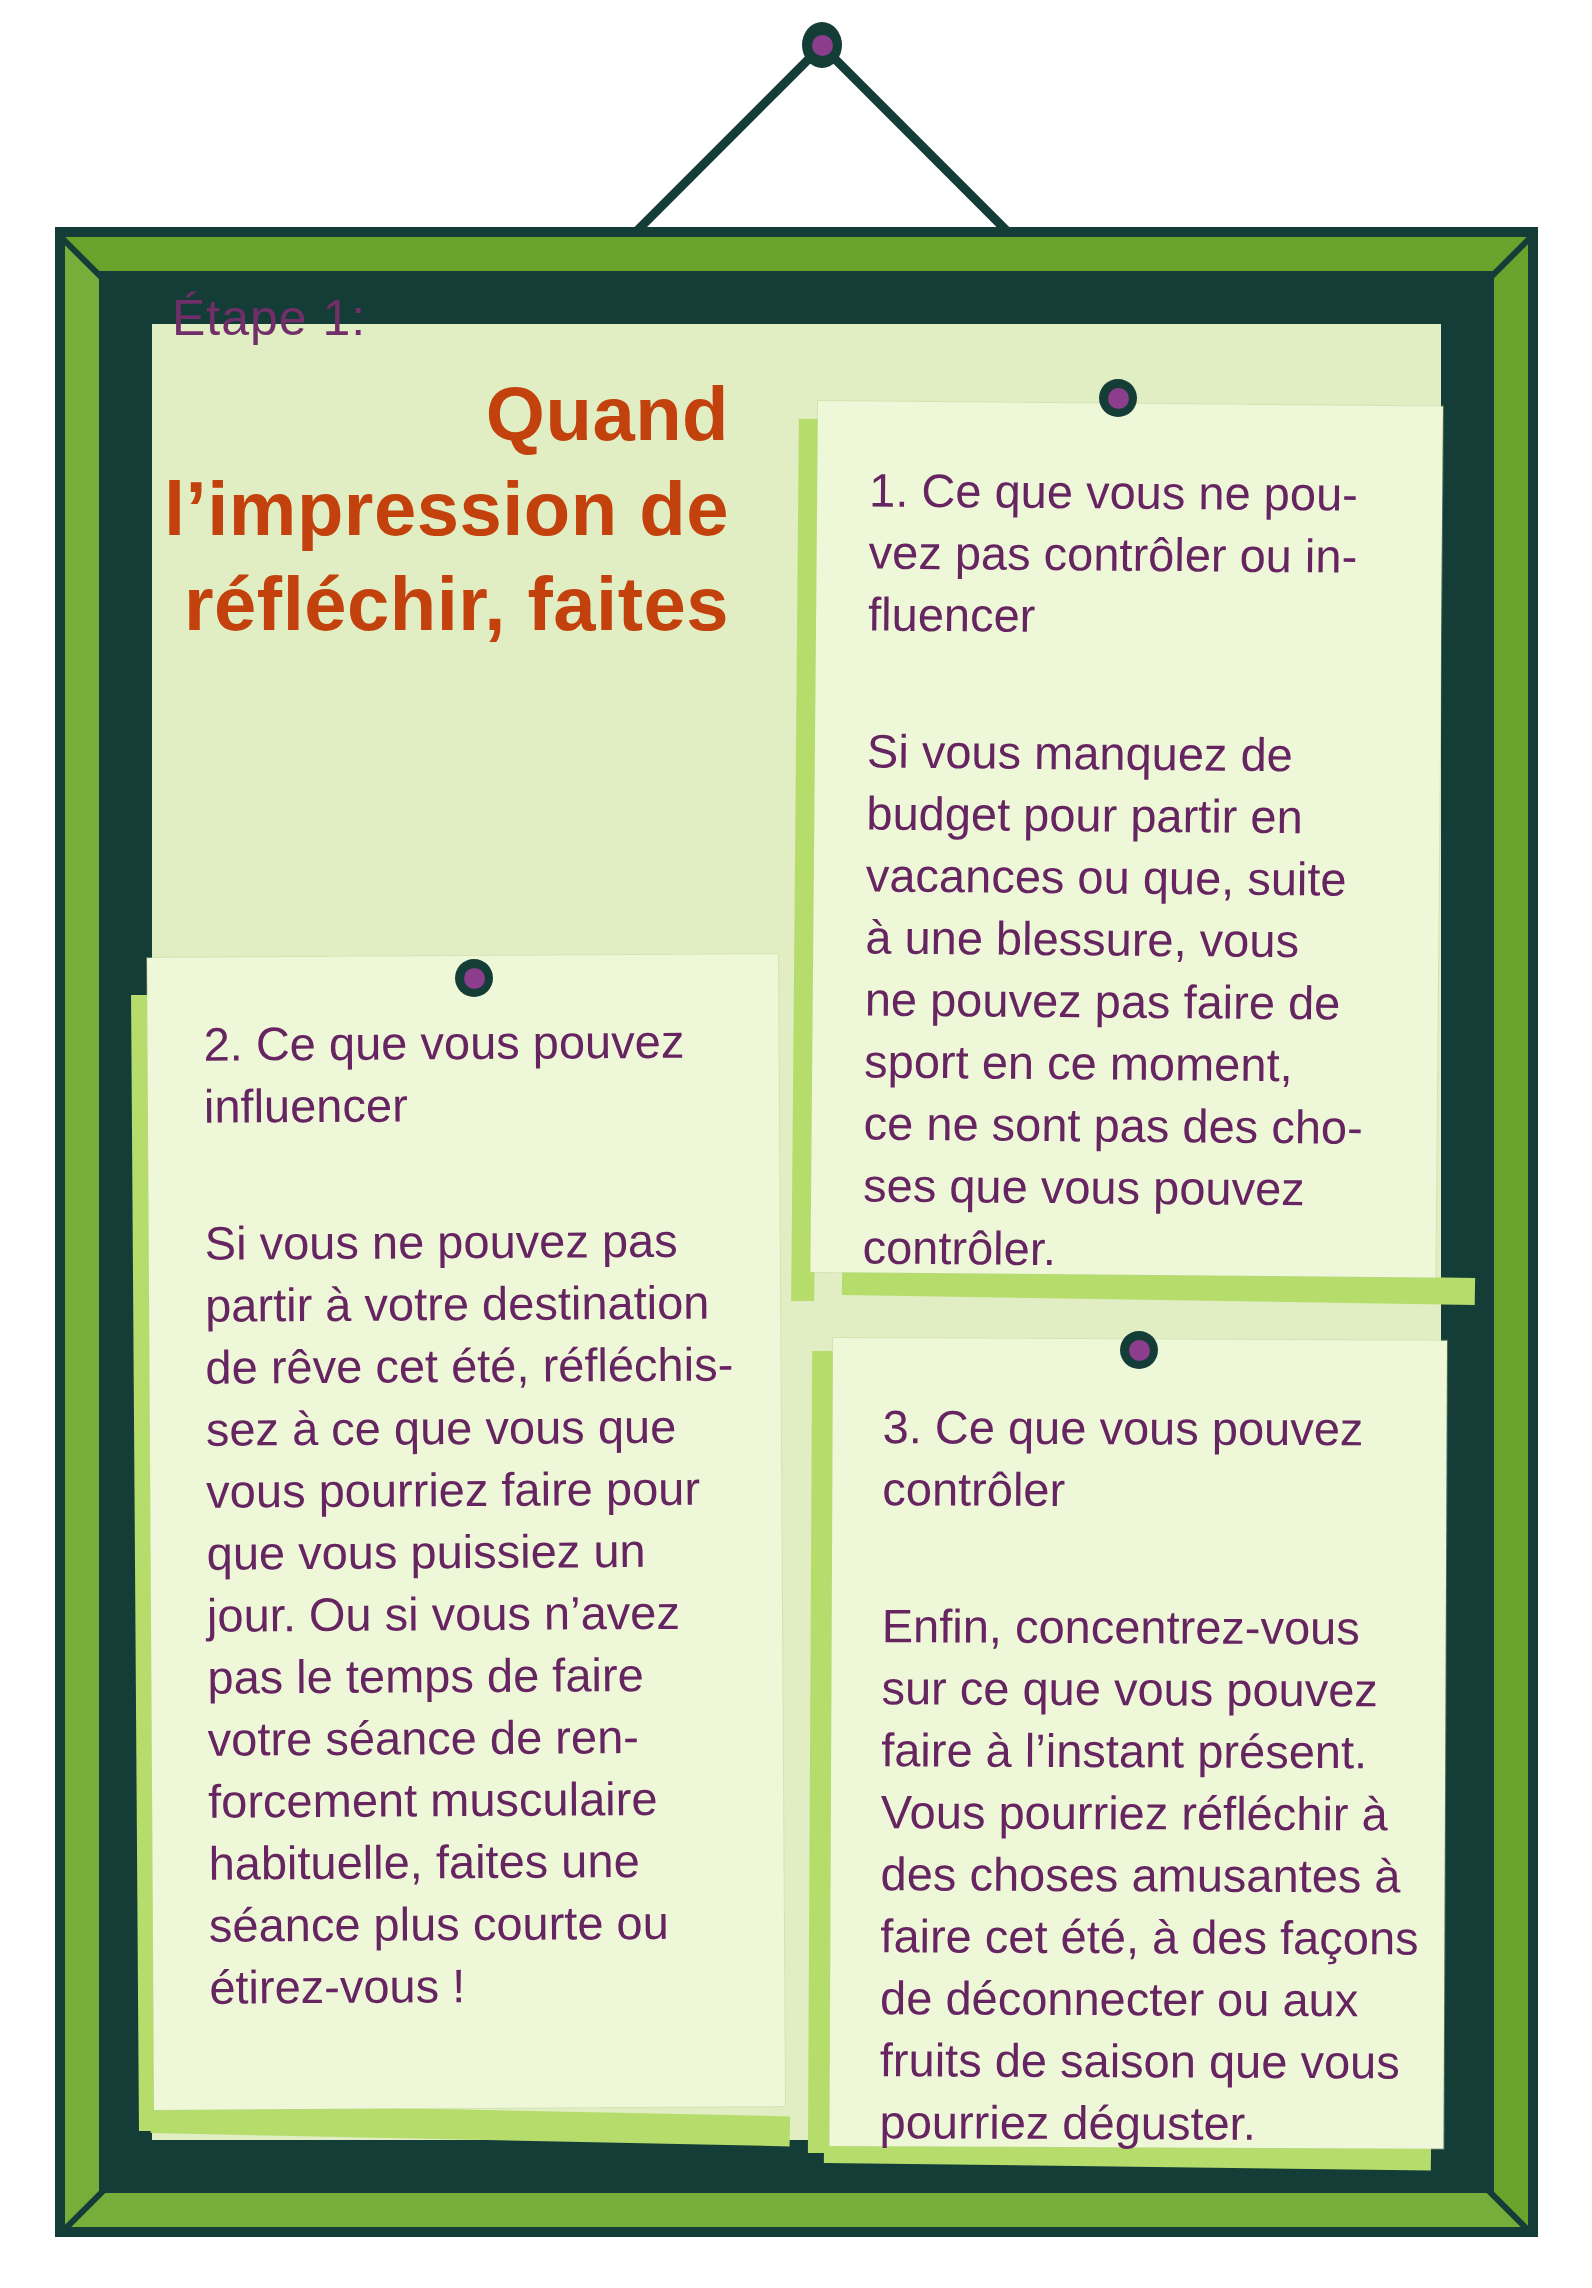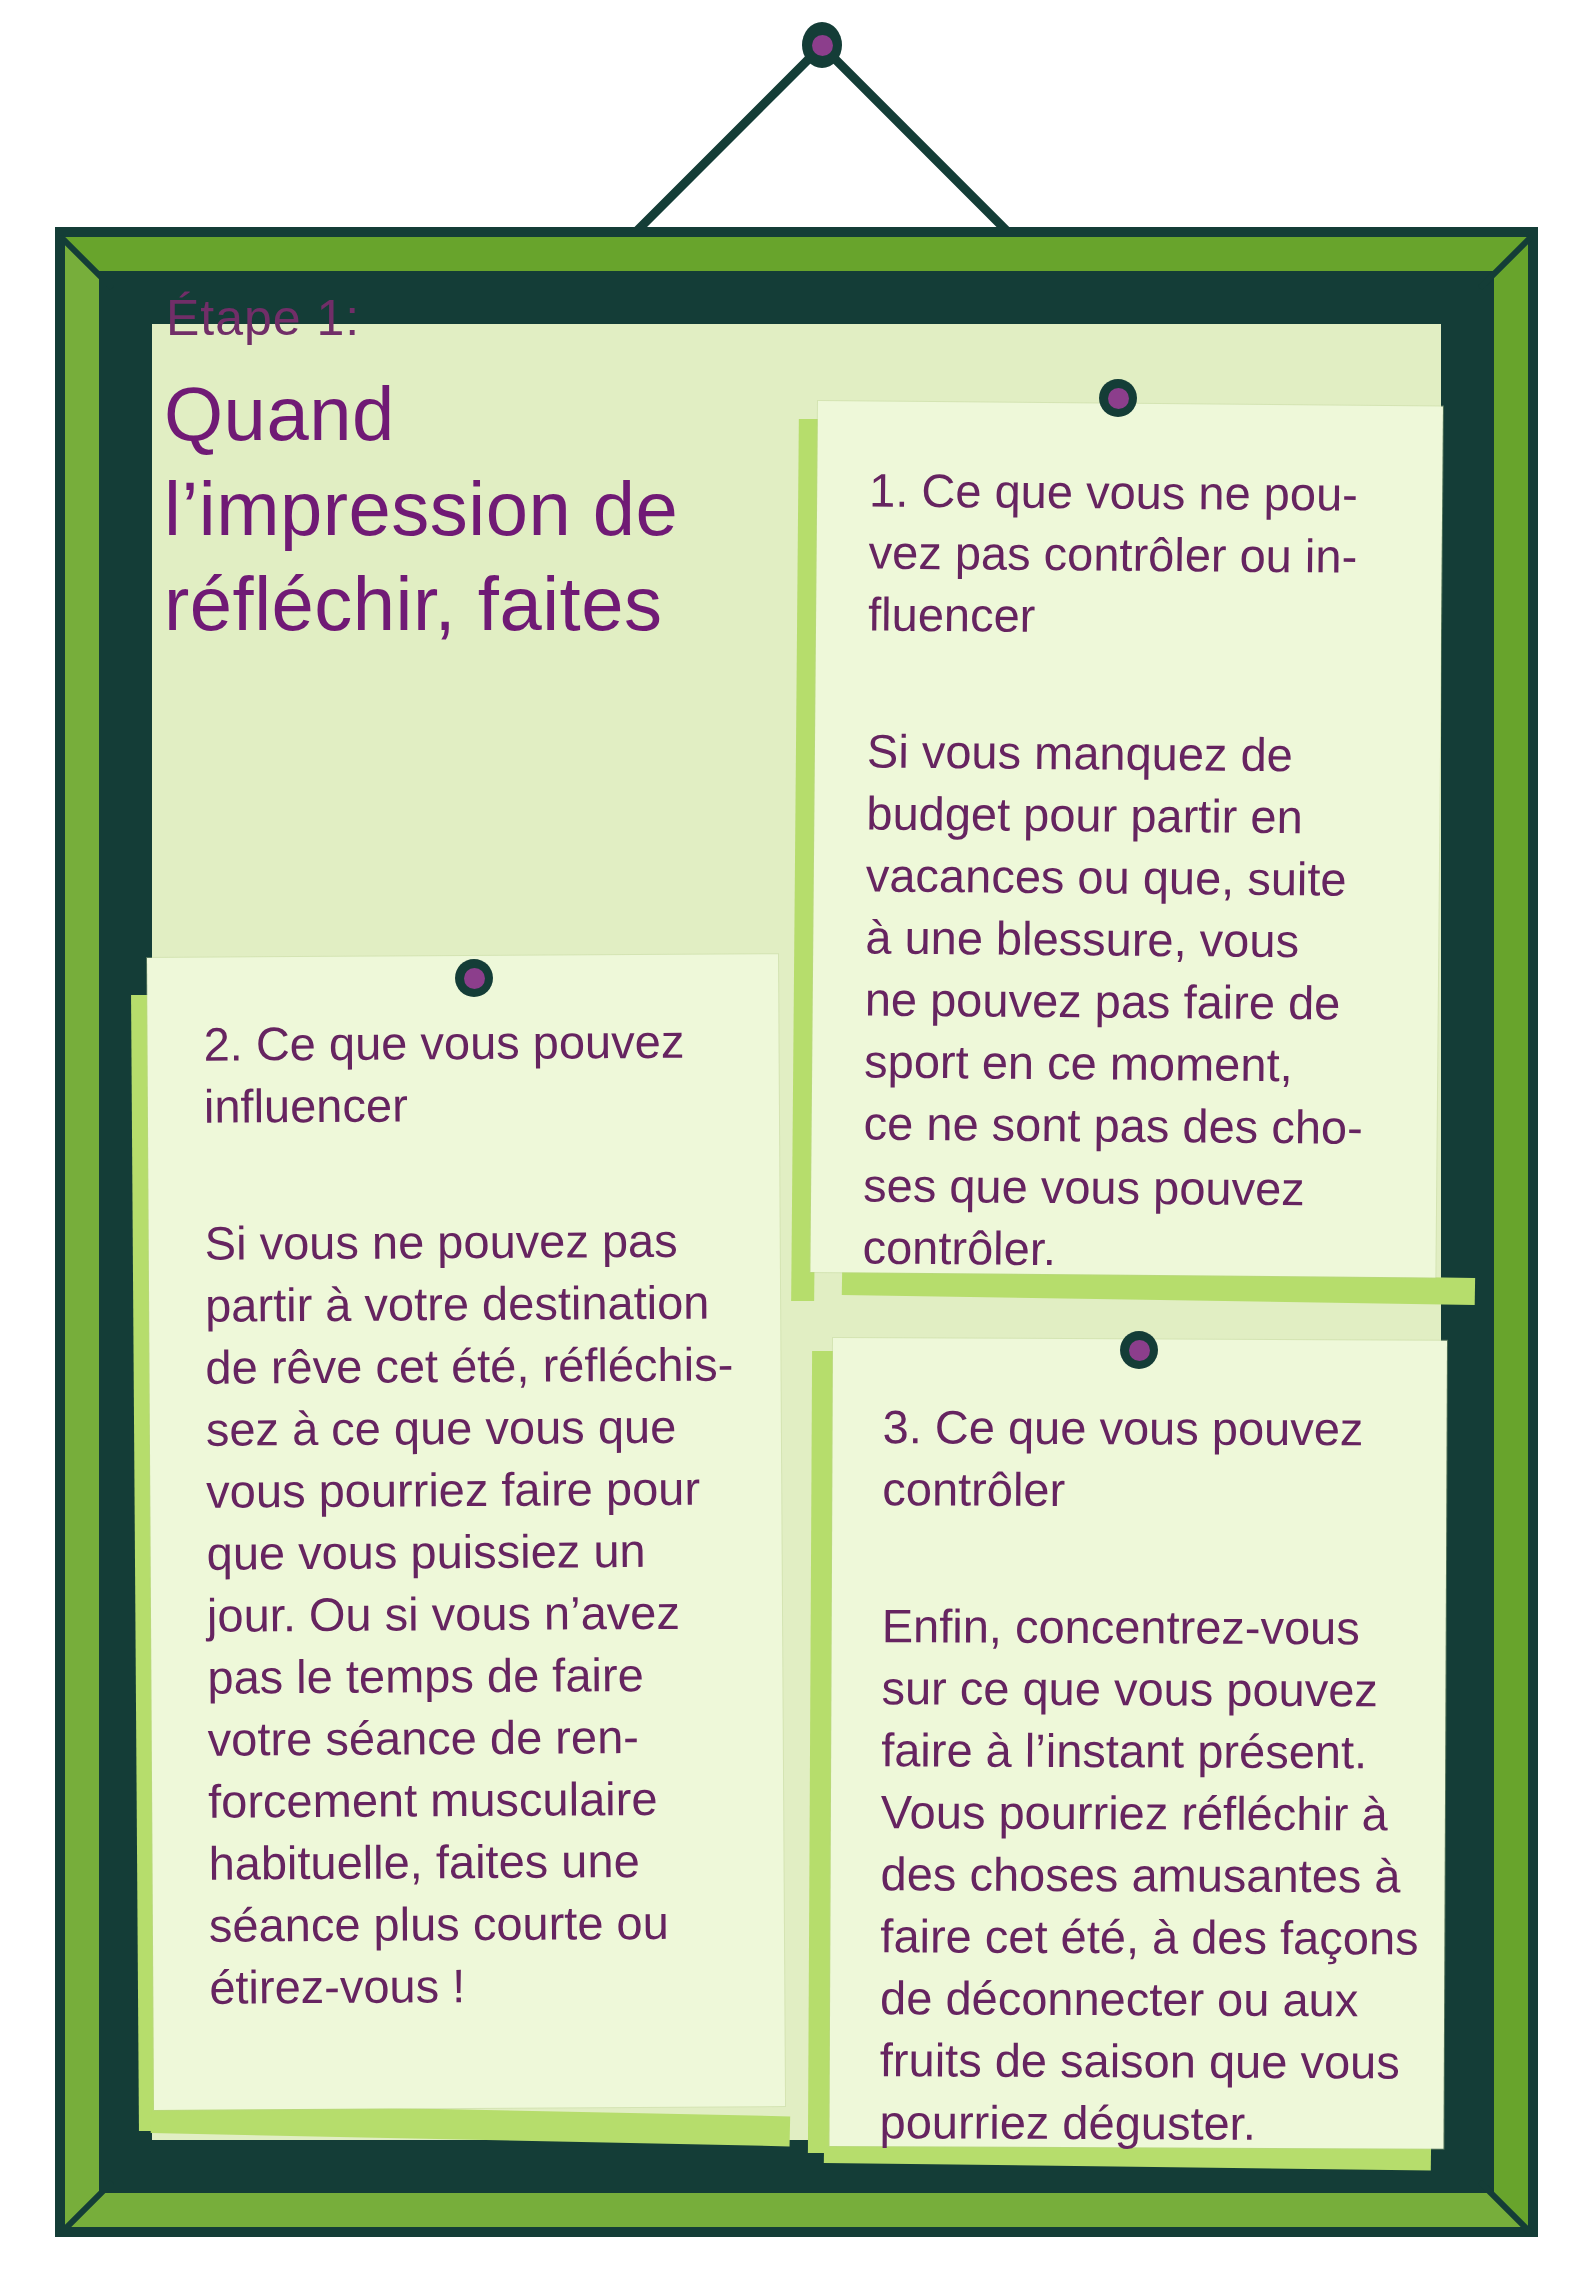--- a/index.html
+++ b/index.html
@@ -15,22 +15,22 @@
   .bevel{position:absolute;left:10px;top:10px;right:10px;bottom:10px;
     background:#143d37;
     border:34px solid #68a42c;border-left-color:#77ae3b;border-bottom-color:#77ae3b;}
   .board{position:absolute;left:53px;top:53px;right:53px;bottom:53px;background:#e1eec3;}
   .mitre{position:absolute;width:74px;height:6px;background:#143d37;border-radius:3px;}
   .mitre.tl{left:60px;top:233px;transform:rotate(45deg);transform-origin:left center;}
   .mitre.tr{left:1532px;top:233px;transform:rotate(135deg);transform-origin:left center;}
   .mitre.bl{left:60px;top:2231px;transform:rotate(-45deg);transform-origin:left center;}
   .mitre.br{left:1532px;top:2231px;transform:rotate(-135deg);transform-origin:left center;}
   
-  .etape{position:absolute;left:166px;top:289px;font-size:50px;font-weight:500;color:#712e68;letter-spacing:1px;}
-  .headline{position:absolute;left:164px;top:366px;font-size:76px;font-weight:400;color:#701a75;line-height:95px;letter-spacing:0.5px;}
+  .etape{position:absolute;left:172px;top:289px;font-size:50px;font-weight:500;color:#712e68;letter-spacing:1px;}
+  .headline{position:absolute;left:164px;top:366px;font-size:76px;font-weight:700;color:#c2410c;line-height:95px;letter-spacing:0.5px;text-align:right;}
   .headline .tline{white-space:nowrap;}
   
   .note{position:absolute;background:#eef8d9;box-shadow:0 0 0 1px rgba(190,210,150,0.35);}
   .note-1{left:818px;top:401px;width:625px;height:871px;transform:rotate(0.5deg);transform-origin:top left;}
   .note-2{left:147px;top:958px;width:631px;height:1152px;transform:rotate(-0.35deg);transform-origin:top left;}
   .note-3{left:833px;top:1338px;width:614px;height:808px;transform:rotate(0.25deg);transform-origin:top left;}
   .note-text{position:absolute;color:#662460;font-size:47px;line-height:62px;font-weight:500;}
   .note-text .tline{white-space:nowrap;}
   .note-1 .note-text{left:52px;top:58px;}
   .note-2 .note-text{left:56px;top:56px;}

